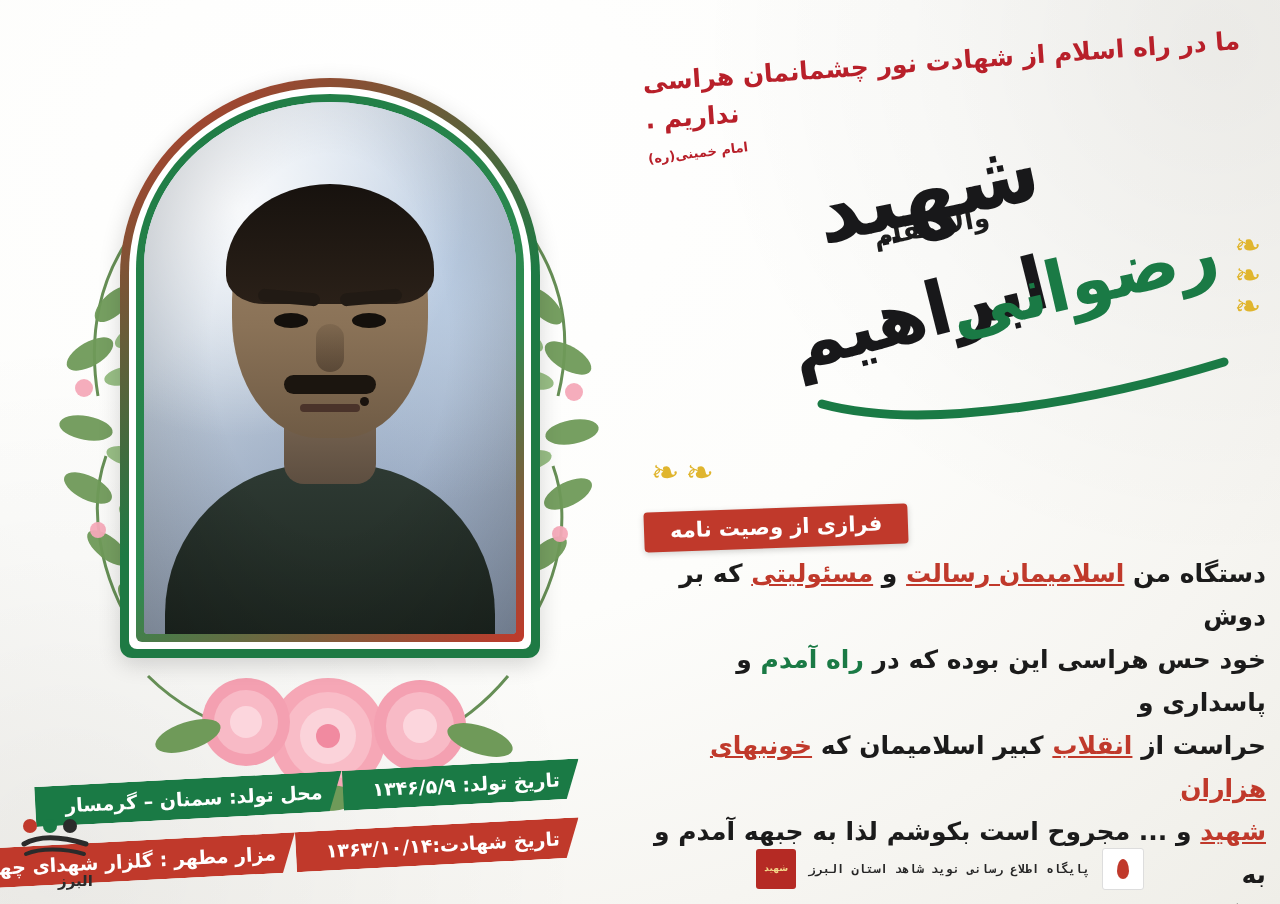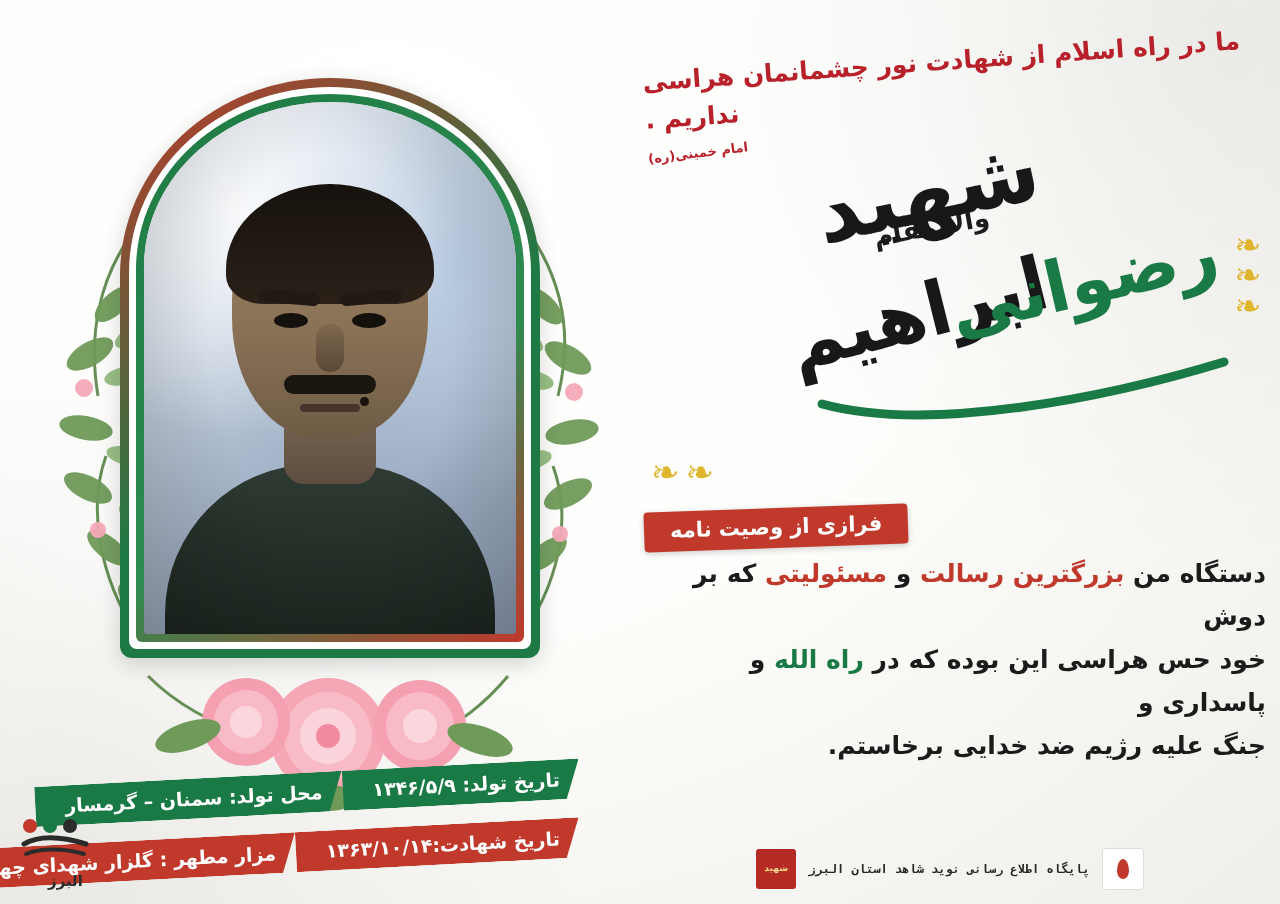--- a/index.html
+++ b/index.html
@@ -316,21 +316,21 @@
     right: 14px;
     top: 552px;
     width: 624px;
     direction: rtl;
     text-align: right;
     color: #1b1b1b;
     font-size: 25px;
     font-weight: bold;
     line-height: 1.72;
   }
-  .will-text .hl-red { color: #c0392b; }
+  .will-text .hl-red { color: #c0392b; text-decoration: underline; }
   .will-text .hl-green { color: #1a7a45; }
 
   
   .info-row {
     position: absolute;
     display: flex;
     direction: rtl;
     transform: rotate(-3deg);
   }
   .info-row.r1 { right: 700px; top: 772px; width: 520px; }
@@ -389,21 +389,21 @@
   
   .watermark {
     position: absolute;
     left: 14px;
     bottom: 10px;
     width: 120px;
     height: 84px;
   }
   .wm-text {
     position: absolute;
-    left: 34px;
+    left: 44px;
     bottom: 4px;
     color: #2b2b2b;
     font-size: 15px;
     font-weight: bold;
   }
   .wm-dots { position: absolute; left: 6px; bottom: 34px; }
 </style>
 </head>
 <body>
 
@@ -534,22 +534,24 @@
       <div>❧</div>
       <div>❧</div>
       <div>❧</div>
     </div>
 
     <div class="ornament-row">❧❧</div>
 
     <div class="will-badge">فرازی از وصیت نامه</div>
 
     <div class="will-text">
-        <div><span>دستگاه من </span><span class="hl-red">بزرگترین رسالت</span><span> و </span><span class="hl-red">مسئولیتی</span><span> که بر دوش</span></div>
-        <div><span>خود حس هراسی این بوده که در </span><span class="hl-green">راه الله</span><span> و پاسداری و</span></div>
+        <div><span>دستگاه من </span><span class="hl-red">اسلامیمان رسالت</span><span> و </span><span class="hl-red">مسئولیتی</span><span> که بر دوش</span></div>
+        <div><span>خود حس هراسی این بوده که در </span><span class="hl-green">راه آمدم</span><span> و پاسداری و</span></div>
+        <div><span>حراست از </span><span class="hl-red">انقلاب</span><span> کبیر اسلامیمان که </span><span class="hl-red">خونبهای هزاران</span></div>
+        <div><span class="hl-red">شهید</span><span> و ... مجروح است بکوشم لذا به جبهه آمدم و به</span></div>
         <div><span>جنگ علیه رژیم ضد خدایی برخاستم.</span></div>
       </div>
 
     <div class="info-row r1">
       <div class="chip green slant-r">
         <span>تاریخ تولد:</span>&nbsp;<span>۱۳۴۶/۵/۹</span>
       </div>
       <div class="chip green slant-r">
         <span>محل تولد:</span>&nbsp;<span>سمنان – گرمسار</span>
       </div>

